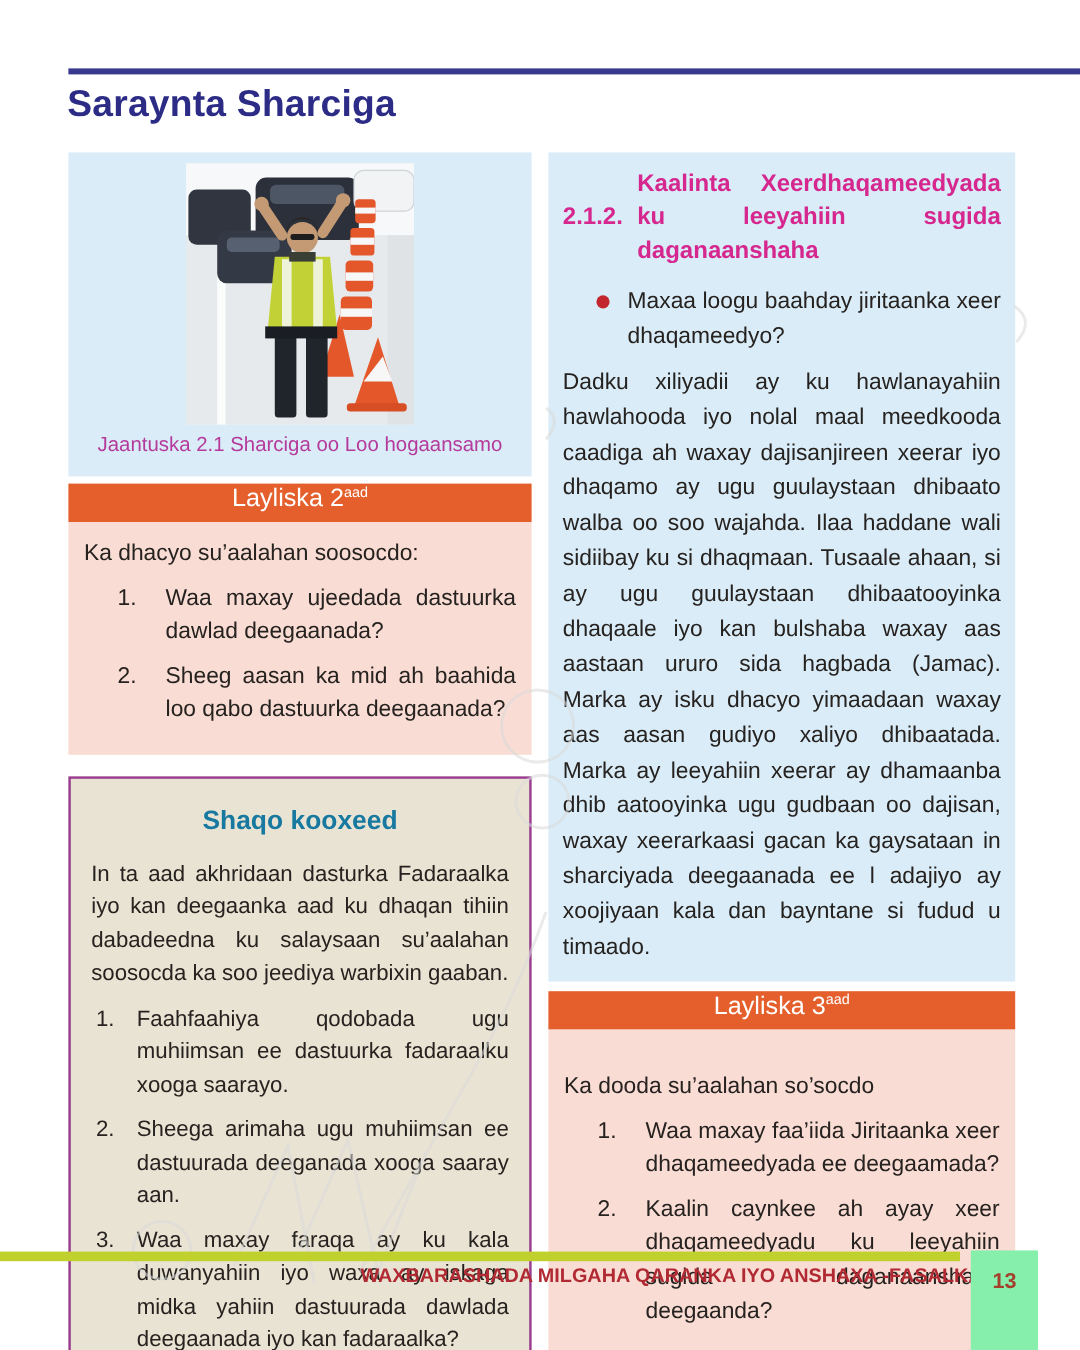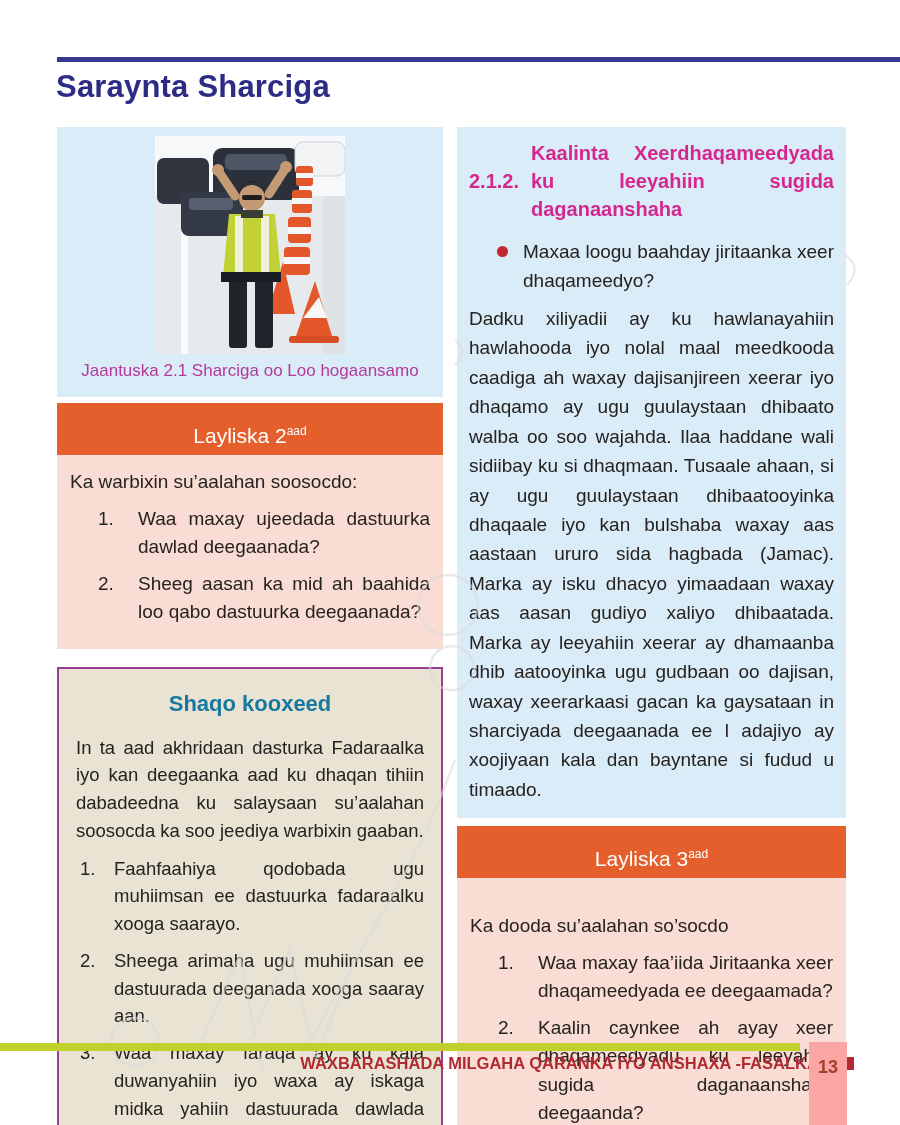--- a/index.html
+++ b/index.html
@@ -14,21 +14,21 @@
   .columns{position:absolute;left:57px;top:127px;width:789px;display:flex;gap:14px;}
   .col-left{width:386px;flex:none;}
   .col-right{width:389px;flex:none;}
 
   
   .figure-panel{background:#d9ecf8;padding:9px 0 16px;}
   .photo{display:block;margin:0 auto;}
   .figure-caption{text-align:center;color:#b53a9b;font-size:17px;margin-top:7px;}
 
   .orange-bar{margin-top:6px;background:#e45f2b;color:#fff;text-align:center;
-    font-size:21px;padding:21px 0 7px;}
+    font-size:21px;padding:0 0 7px;}
   .orange-bar .sup{font-size:12px;vertical-align:super;}
 
   .pink-box{background:#f9dcd4;padding:11px 13px 14px 13px;font-size:19px;line-height:1.5;}
   .pink-box .intro{margin:2px 0 8px 0;}
   .q-item{display:flex;margin:8px 0 8px 28px;}
   .q-num{flex:none;width:40px;}
   .q-text{flex:1;text-align:justify;}
 
   .group-box{margin-top:18px;border:2px solid #993c92;background:#e9e3d3;
     padding:12px 17px 16px 17px;font-size:18.5px;line-height:1.5;}
@@ -48,21 +48,21 @@
   .bullet-text{flex:1;text-align:justify;}
   .body-par{text-align:justify;margin-top:6px;}
   .mt8{margin-top:8px;}
   .pink-box.ex3{padding-top:32px;}
 
   
   .footer-rule{position:absolute;left:0;top:1043px;width:800px;height:8px;background:#c0d02c;}
   .footer-line{position:absolute;left:0;top:1054px;width:854px;display:flex;
     justify-content:flex-end;align-items:center;gap:9px;color:#b12a33;font-weight:bold;font-size:16.5px;}
   .footer-square{width:13px;height:13px;background:#b12a33;}
-  .page-tab{position:absolute;left:809px;top:1042px;width:38px;height:83px;background:#fca5a5;}
+  .page-tab{position:absolute;left:809px;top:1042px;width:56px;height:83px;background:#86efac;}
   .page-num{color:#a2402c;font-weight:bold;font-size:18px;text-align:center;margin-top:15px;}
 
   .watermark{position:absolute;left:0;top:0;width:900px;height:1125px;pointer-events:none;opacity:0.55;}
 </style>
 </head>
 <body>
 
 <div class="page">
 
   <div class="top-rule"></div>
@@ -125,21 +125,21 @@
             <rect x="100" y="140" width="18" height="72" rx="3" fill="#20242b"></rect>
             <rect x="66" y="136" width="60" height="10" fill="#1a1e24"></rect>
           </g>
         </svg>
         <div class="figure-caption">Jaantuska 2.1 Sharciga  oo Loo hogaansamo</div>
       </div>
 
       <div class="orange-bar"><span>Layliska 2</span><sup class="sup">aad</sup></div>
 
       <div class="pink-box">
-        <div class="intro">Ka warbixin su’aalahan soosocdo:</div>
+        <div class="intro">Ka dhacyo su’aalahan soosocdo:</div>
         <div class="q-item">
           <span class="q-num">1.</span>
           <span class="q-text">Waa maxay ujeedada dastuurka dawlad deegaanada?</span>
         </div>
         <div class="q-item">
           <span class="q-num">2.</span>
           <span class="q-text">Sheeg aasan ka mid ah baahida loo qabo dastuurka deegaanada?</span>
         </div>
       </div>
 

